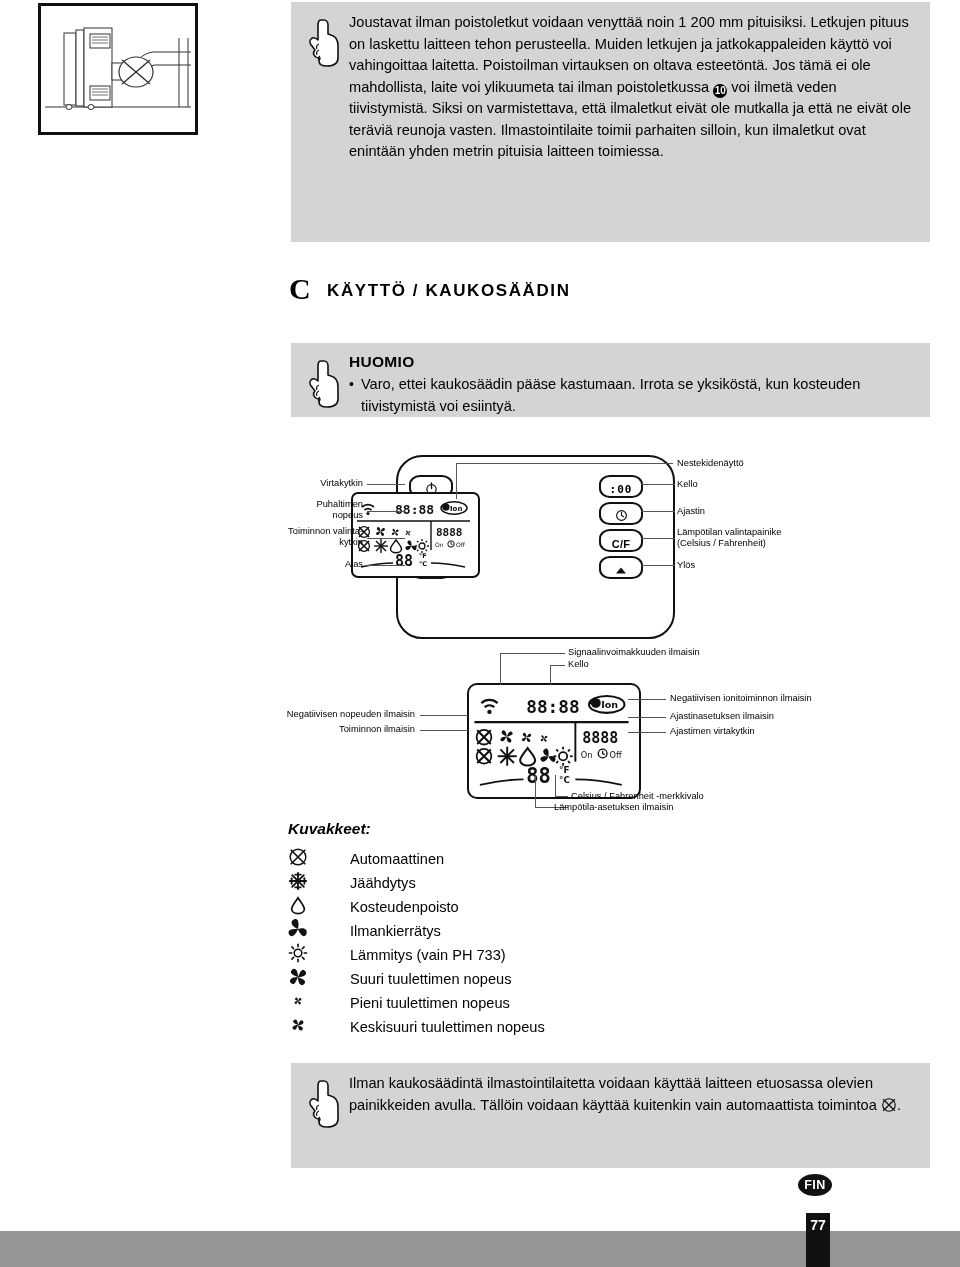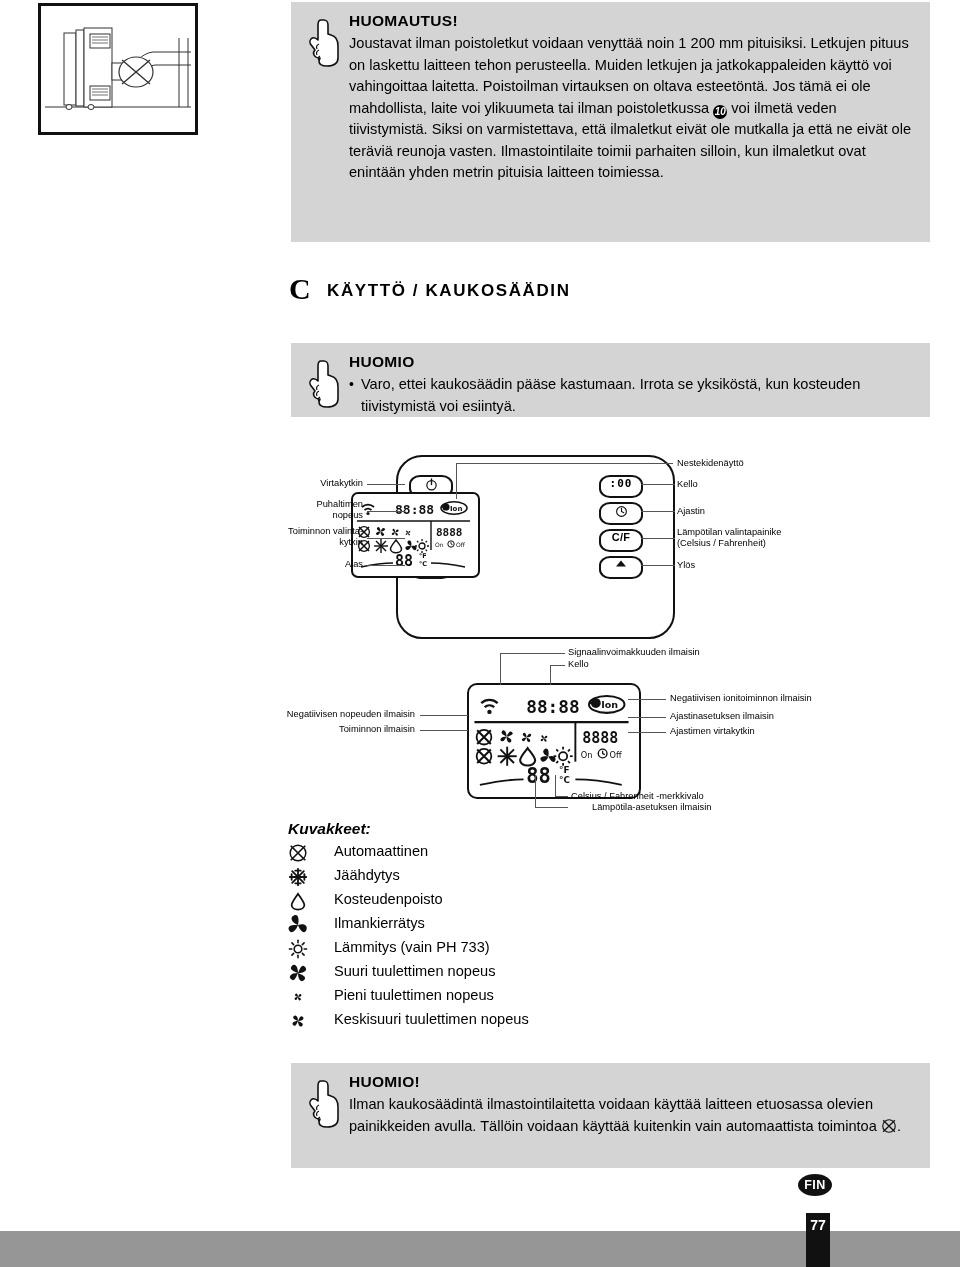--- a/index.html
+++ b/index.html
@@ -17,51 +17,51 @@
   .note{background:#d4d4d4;box-sizing:border-box;}
   #note-top{left:291px;top:2px;width:639px;height:240px;}
   #note-mid{left:291px;top:343px;width:639px;height:74px;}
   #note-bot{left:291px;top:1063px;width:639px;height:105px;}
 
   .note-hand{position:absolute;left:14px;top:12px;width:40px;height:56px;}
   .note-body{position:absolute;left:58px;top:10px;right:14px;}
   .note-title{font-weight:bold;font-size:15.5px;letter-spacing:.3px;margin:0 0 3px 0;}
   .note-text{font-size:14.6px;line-height:21.5px;margin:0;}
   .circled{display:inline-block;width:14px;height:14px;border-radius:50%;background:#000;color:#fff;
-           font-size:10px;line-height:14px;text-align:center;vertical-align:-2px;font-weight:bold;font-style:italic;}
+           font-size:10px;line-height:14px;text-align:center;vertical-align:-2px;font-weight:bold;}
 
   .bullet-row{display:flex;gap:7px;}
   .bullet-dot{font-size:14px;line-height:21px;}
 
   
   #sec-letter{left:289px;top:272px;font-size:30px;font-weight:bold;font-family:"Liberation Serif",serif;}
   #sec-title{left:327px;top:281px;font-size:17px;font-weight:bold;letter-spacing:1.6px;}
 
   
   #remote-wrap{left:281px;top:450px;width:500px;height:195px;}
   #remote-body{position:absolute;left:115px;top:5px;width:275px;height:180px;border:2.5px solid #111;border-radius:26px;background:#fff;}
-  .btn{position:absolute;border:2px solid #111;background:#fff;display:flex;align-items:flex-start;justify-content:center;}
+  .btn{position:absolute;border:2px solid #111;background:#fff;display:flex;align-items:flex-end;justify-content:center;}
   .btn-l{width:40px;height:19px;border-radius:11px/9.5px;}
   .btn-r{width:40px;height:19px;border-radius:11px/9.5px;}
   .btn-txt{font-size:11px;font-weight:bold;font-family:"Liberation Sans",sans-serif;letter-spacing:.3px;}
 
   .lead{position:absolute;background:#555;height:1px;}
   .leadv{position:absolute;background:#555;width:1px;}
   .lbl{position:absolute;font-size:9.3px;line-height:11px;}
   .lbl.r{text-align:right;}
 
   
   #lcd1{position:absolute;left:70px;top:42px;width:125px;height:82px;border:2px solid #111;border-radius:7px;background:#fff;}
   #lcd2{position:absolute;left:0;top:0;width:170px;height:112px;border:2.5px solid #111;border-radius:10px;background:#fff;}
   .seg{font-family:"DejaVu Sans Mono",monospace;font-weight:bold;letter-spacing:1px;}
 
   
   #kuvakkeet-title{left:288px;top:820px;font-size:15.5px;font-weight:bold;font-style:italic;}
   #kuvakkeet-list{left:288px;top:843px;width:420px;}
-  .kv-row{display:flex;align-items:flex-start;height:24px;}
+  .kv-row{display:flex;align-items:flex-end;height:24px;gap:16px;}
   .kv-icon{width:46px;display:flex;align-items:center;justify-content:flex-start;font-size:17px;}
   .kv-label{font-size:14.6px;}
 
   
   #fin-badge{left:798px;top:1174px;width:34px;height:22px;border-radius:50%;background:#111;color:#fff;
              font-size:12.5px;font-weight:bold;display:flex;align-items:center;justify-content:center;letter-spacing:.5px;}
   #grey-bar{left:0;top:1231px;width:960px;height:36px;background:#969696;}
   #page-tab{left:806px;top:1213px;width:24px;height:54px;background:#111;color:#fff;font-size:14px;font-weight:bold;
             display:flex;align-items:flex-start;justify-content:center;padding-top:4px;box-sizing:border-box;}
 
@@ -110,21 +110,20 @@
       <path d="M16 6 C14 6 13 8 13 11 L13 26 C11 24 8 23 6 25 C4 27 5 30 7 32 L10 36
                C9 37 8 39 9 41 C10 43 13 44 15 44 L14 47 C14 50 17 52 22 52
                C29 52 33 49 33 44 L33 32 C33 26 30 22 26 21 L23 20 L23 11
                C23 8 21 6 19 6 Z" fill="#fff" stroke="#111" stroke-width="1.6" stroke-linejoin="round"></path>
       <path d="M14 30 C12 31 11 33 12 35" fill="none" stroke="#111" stroke-width="1.2"></path>
       <path d="M14 36 C12 37 11 39 12 41" fill="none" stroke="#111" stroke-width="1.2"></path>
       <path d="M15 42 C13 43 13 45 14 46" fill="none" stroke="#111" stroke-width="1.2"></path>
     </svg>
   </div>
   <div class="note-body">
-    <div class="note-title">HUOMAUTUS!</div>
     <p class="note-text"><span>Joustavat ilman poistoletkut voidaan venyttää noin 1 200 mm pituisiksi. Letkujen pituus on laskettu laitteen tehon perusteella. Muiden letkujen ja jatkokappaleiden käyttö voi vahingoittaa laitetta. Poistoilman virtauksen on oltava esteetöntä. Jos tämä ei ole mahdollista, laite voi ylikuumeta tai ilman poistoletkussa </span><span class="circled">10</span><span> voi ilmetä veden tiivistymistä. Siksi on varmistettava, että ilmaletkut eivät ole mutkalla ja että ne eivät ole teräviä reunoja vasten. Ilmastointilaite toimii parhaiten silloin, kun ilmaletkut ovat enintään yhden metrin pituisia laitteen toimiessa.</span></p>
   </div>
 </div>
 
 <div class="abs" id="sec-letter">C</div>
 <div class="abs" id="sec-title">KÄYTTÖ / KAUKOSÄÄDIN</div>
 
 <div class="abs note" id="note-mid">
   <div class="note-hand">
     <svg width="40" height="56" viewBox="0 0 40 56">
@@ -439,21 +438,21 @@
     <span>Ajastimen virtakytkin</span>
   </div>
 
   <div class="leadv" style="left:355px;top:130px;height:33px;"></div>
   <div class="lead" style="left:355px;top:162px;width:33px;"></div>
   <div class="leadv" style="left:375px;top:130px;height:22px;"></div>
   <div class="lead" style="left:375px;top:151px;width:13px;"></div>
   <div class="lbl" style="left:391px;top:146px;">
     <span>Celsius / Fahrenheit -merkkivalo</span>
   </div>
-  <div class="lbl" style="left:412px;top:157px;">
+  <div class="lbl" style="left:374px;top:157px;">
     <span>Lämpötila-asetuksen ilmaisin</span>
   </div>
 </div>
 
 <div class="abs" id="kuvakkeet-title">Kuvakkeet:</div>
 <div class="abs" id="kuvakkeet-list">
 
   <div class="kv-row">
     <div class="kv-icon">
       <svg width="20" height="20" viewBox="0 0 22 22">
@@ -564,21 +563,20 @@
       <path d="M16 6 C14 6 13 8 13 11 L13 26 C11 24 8 23 6 25 C4 27 5 30 7 32 L10 36
                C9 37 8 39 9 41 C10 43 13 44 15 44 L14 47 C14 50 17 52 22 52
                C29 52 33 49 33 44 L33 32 C33 26 30 22 26 21 L23 20 L23 11
                C23 8 21 6 19 6 Z" fill="#fff" stroke="#111" stroke-width="1.6" stroke-linejoin="round"></path>
       <path d="M14 30 C12 31 11 33 12 35" fill="none" stroke="#111" stroke-width="1.2"></path>
       <path d="M14 36 C12 37 11 39 12 41" fill="none" stroke="#111" stroke-width="1.2"></path>
       <path d="M15 42 C13 43 13 45 14 46" fill="none" stroke="#111" stroke-width="1.2"></path>
     </svg>
   </div>
   <div class="note-body">
-    <div class="note-title">HUOMIO!</div>
     <p class="note-text"><span>Ilman kaukosäädintä ilmastointilaitetta voidaan käyttää laitteen etuosassa olevien painikkeiden avulla. Tällöin voidaan käyttää kuitenkin vain automaattista toimintoa </span><span style="display:inline-block;vertical-align:-3px;"><svg width="16" height="16" viewBox="0 0 22 22">
             <path d="M3 3 L19 19 M19 3 L3 19" stroke="#111" stroke-width="1.8" fill="none"></path>
             <ellipse cx="11" cy="11" rx="8.6" ry="8.6" fill="none" stroke="#111" stroke-width="1.6"></ellipse>
           </svg></span><span>.</span></p>
   </div>
 </div>
 
 <div class="abs" id="fin-badge">FIN</div>
 <div class="abs" id="grey-bar"></div>
 <div class="abs" id="page-tab">77</div>

